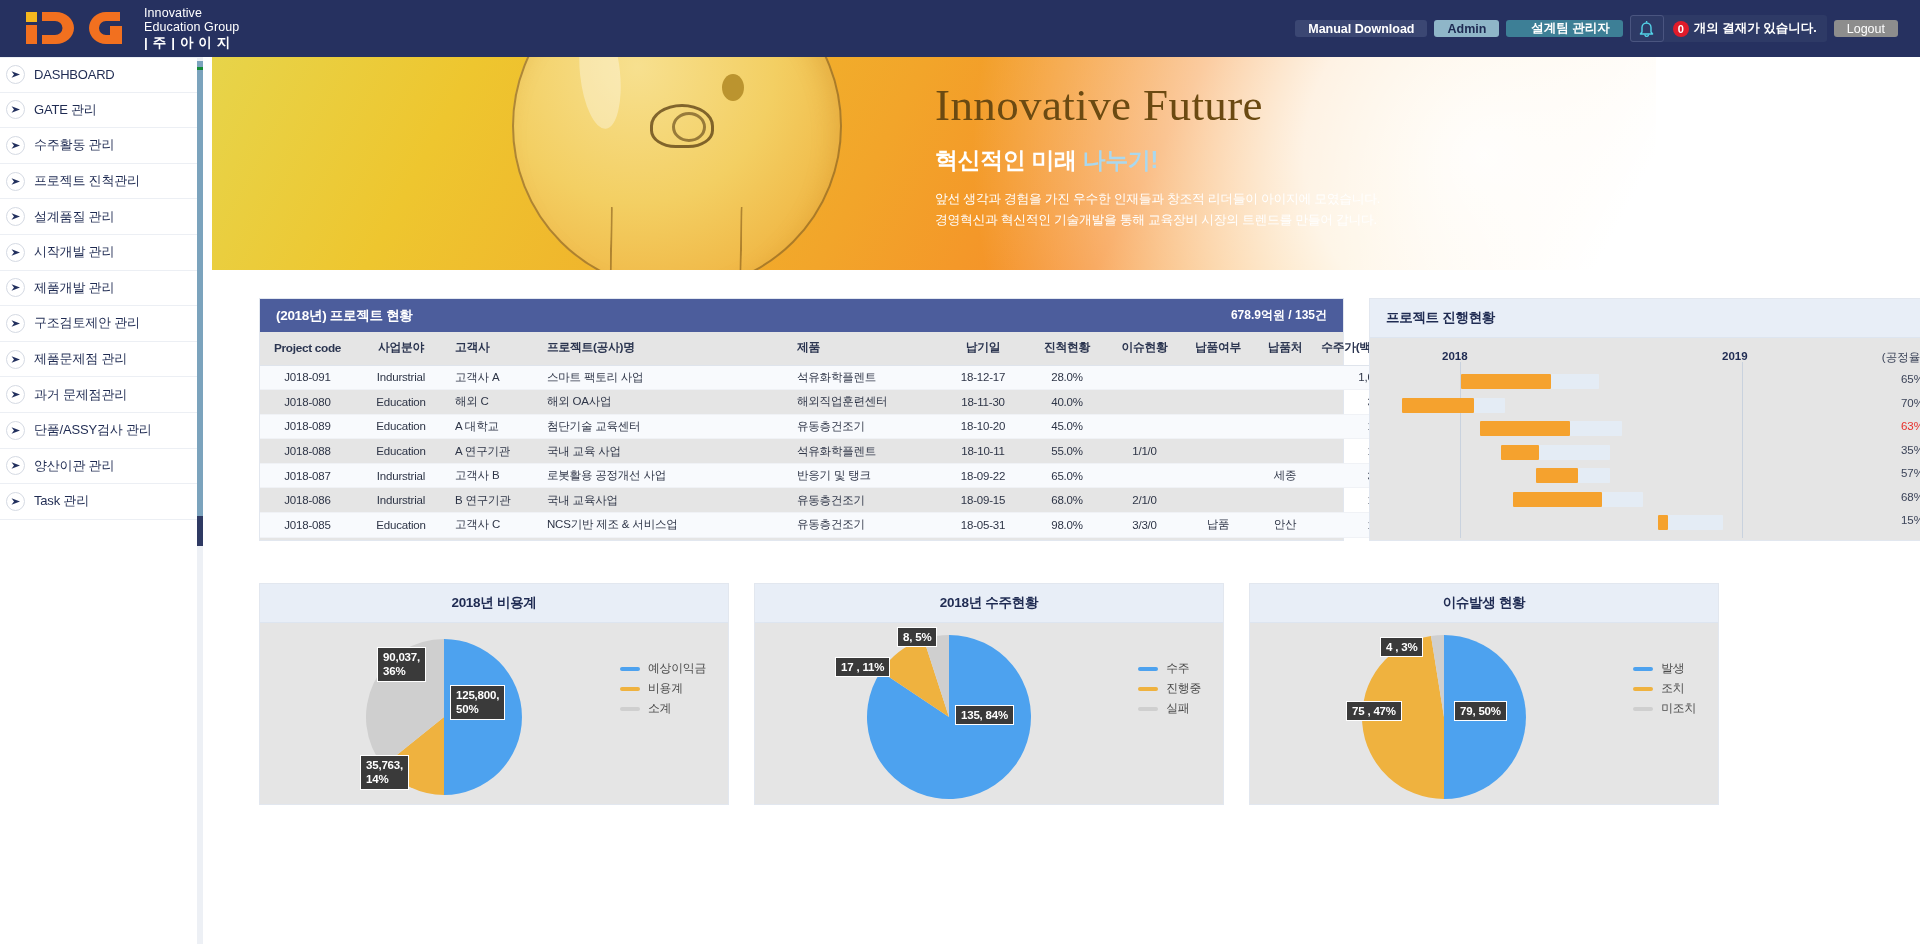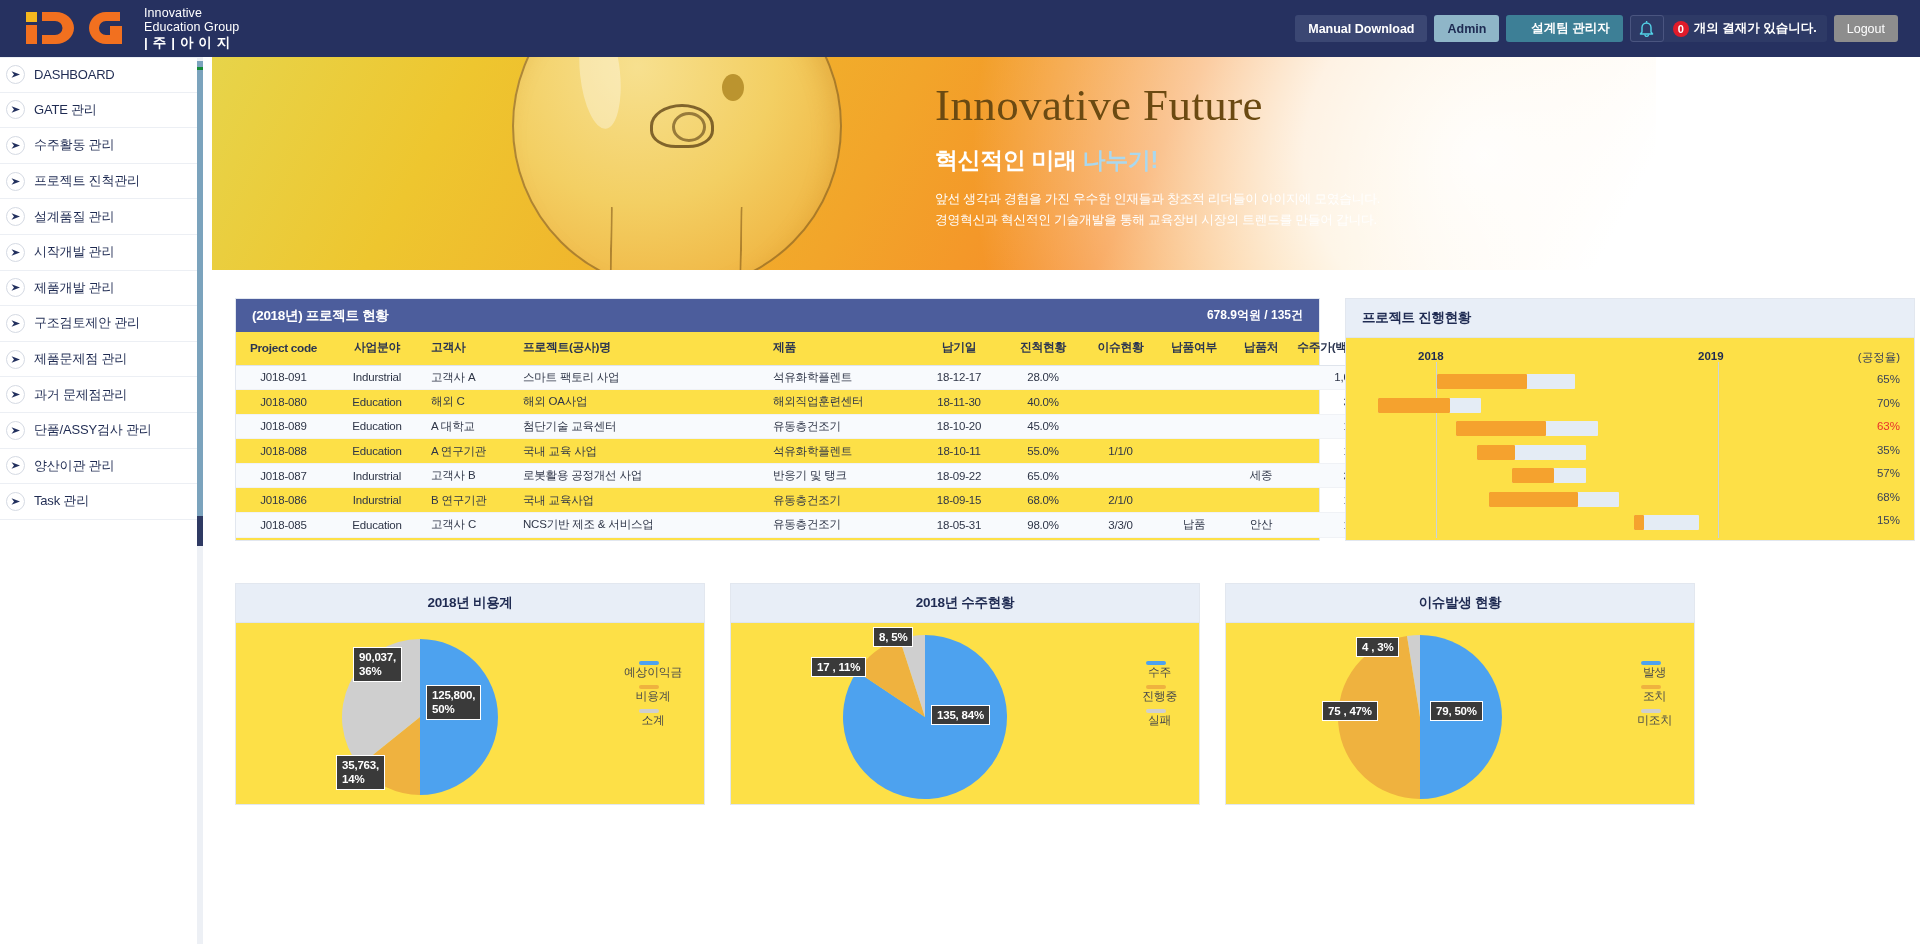--- a/index.html
+++ b/index.html
@@ -18,21 +18,21 @@
   .logo-wrap { display: flex; align-items: center; padding-left: 24px; }
   .logo-mark { position: relative; width: 112px; height: 40px; }
   .logo-sub { margin-left: 8px; line-height: 1.12; }
   .logo-line1, .logo-line2 { color: #ffffff; font-size: 12.5px; letter-spacing: .1px; }
   .logo-line3 { color: #ffffff; font-size: 13.5px; font-weight: bold; margin-top: 1px; letter-spacing: .6px; }
 
   .top-actions {
     margin-left: auto; display: flex; align-items: center; gap: 7px; padding-right: 22px;
   }
   .tbtn {
-    height: 27px; padding: 0 13px; display: flex; align-items: center; justify-content: center;
+    height: 17px; padding: 0 13px; display: flex; align-items: center; justify-content: center;
     font-size: 12.5px; color: #ffffff; border-radius: 3px; font-weight: bold;
     background: #3b4773; white-space: nowrap; cursor: pointer; border: none;
   }
   .tbtn.admin { background: #8fb6c8; color: #1d2a52; }
   .tbtn.team  { background: #3d7f96; padding-left: 25px; }
   .tbtn.logout{ background: #8d8d8d; font-weight: normal; }
   .notify {
     height: 27px; display: flex; align-items: center; background: #2e3a66;
     border-radius: 3px; padding: 0 10px 0 0;
   }
@@ -116,21 +116,21 @@
   .banner-txt { position: absolute; left: 723px; top: 22px; }
   .banner-h1 {
     font-family: "Liberation Serif", "DejaVu Serif", serif; font-size: 45px;
     color: #6b4a12; letter-spacing: .4px;
   }
   .banner-h2 { margin-top: 14px; font-size: 23px; font-weight: bold; color: #ffffff; letter-spacing: -.4px; }
   .banner-h2 em { font-style: normal; color: #a9d8ef; }
   .banner-p { margin-top: 13px; font-size: 12.8px; color: #ffffff; line-height: 1.62; letter-spacing: -.3px; }
 
   
-  .panel { position: absolute; background: #fde047; border: 1px solid #e2e7ef; }
+  .panel { position: absolute; background: #e5e5e5; border: 1px solid #e2e7ef; margin-left: 24px; }
   .panel-head-blue {
     height: 33px; background: #4c5d9c; display: flex; align-items: center;
     padding: 0 16px; color: #fff;
   }
   .panel-head-blue .t { font-size: 13.5px; font-weight: bold; letter-spacing: -.3px; }
   .panel-head-blue .r { margin-left: auto; font-size: 12px; font-weight: bold; }
   .panel-head-light {
     height: 39px; background: #e8eef7; border-bottom: 1px solid #dde5f0;
     display: flex; align-items: center; padding: 0 16px;
   }
@@ -179,21 +179,21 @@
   .gantt-pct.warn { color: #e8302b; }
 
   
   .pie-panel { top: 583px; width: 470px; height: 222px; }
   #pie-panel-1 { left: 235px; }
   #pie-panel-2 { left: 730px; }
   #pie-panel-3 { left: 1225px; }
   .pie-body { position: relative; height: 182px; }
   .pie-svg { position: absolute; left: 72px; top: 6px; }
   .pie-legend { position: absolute; right: 22px; top: 38px; }
-  .leg-row { display: flex; align-items: center; margin-bottom: 4px; flex-direction: column; }
+  .leg-row { display: flex; align-items: center; margin-bottom: 4px; }
   .leg-bar { width: 20px; height: 4px; border-radius: 2px; margin-right: 8px; }
   .leg-txt { font-size: 11.8px; color: #4a4a4a; letter-spacing: -.2px; }
   .pie-lab {
     position: absolute; background: #3a3a3a; color: #fff; font-size: 11.5px; font-weight: bold;
     padding: 2px 5px; border: 1.5px solid #fff; line-height: 1.25; white-space: pre; letter-spacing: -.2px;
   }
 </style>
 </head>
 <body>
 

